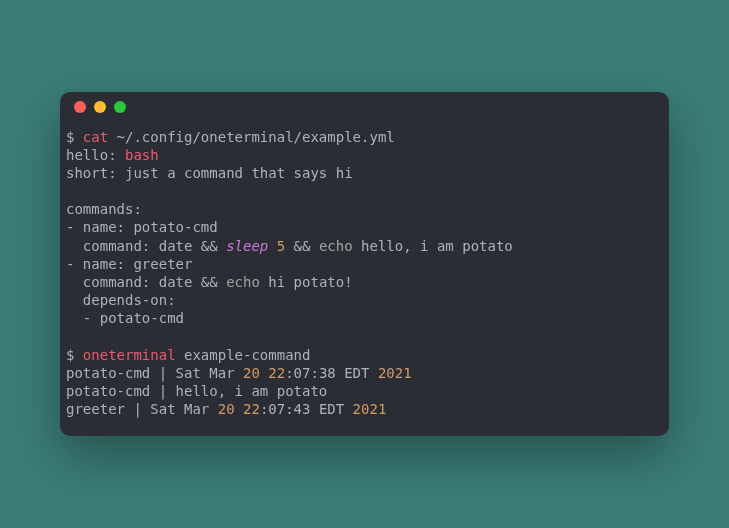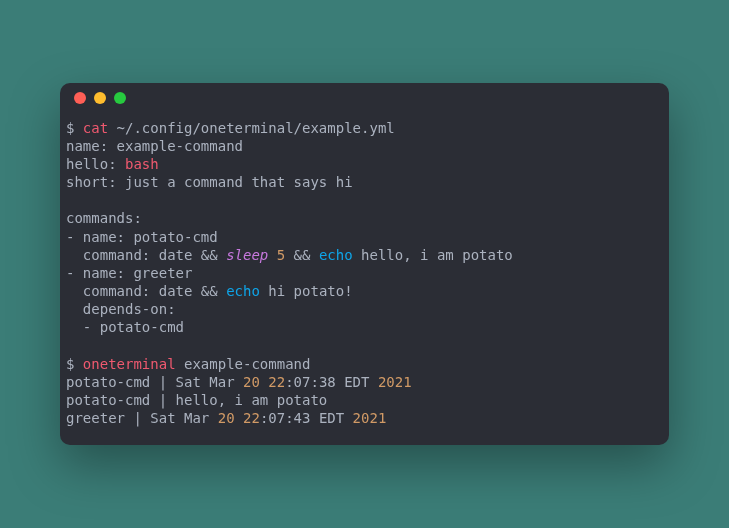--- a/index.html
+++ b/index.html
@@ -40,37 +40,36 @@
     .terminal-body {
       padding: 6px 18px 0 6px;
       color: #abb2bf;
     }
     .line { white-space: pre; }
     .blank { height: 18px; white-space: pre; }
     .prompt { color: #abb2bf; }
     .cmd-name { color: #ef596f; }
     .keyword { color: #c678dd; font-style: italic; }
     .number { color: #d19a66; }
-    .builtin { color: #0ea5e9; }
+    .builtin { color: #a3a3a3; }
     .plain { color: #abb2bf; }
   </style>
 </head>
 <body>
 
 <div class="terminal-window">
   <div class="titlebar">
     <span class="traffic-light red"></span>
     <span class="traffic-light yellow"></span>
     <span class="traffic-light green"></span>
   </div>
   <div class="terminal-body">
 
     <div class="line"><span class="prompt">$ </span><span class="cmd-name">cat</span><span class="plain"> ~/.config/oneterminal/example.yml</span></div>
 
-    <div class="line plain">name: example-command</div>
     <div class="line"><span class="plain">hello: </span><span class="cmd-name">bash</span></div>
     <div class="line plain">short: just a command that says hi</div>
 
     <div class="blank"> </div>
 
     <div class="line plain">commands:</div>
     <div class="line plain">- name: potato-cmd</div>
     <div class="line"><span class="plain">  command: date &amp;&amp; </span><span class="keyword">sleep</span><span class="plain"> </span><span class="number">5</span><span class="plain"> &amp;&amp; </span><span class="builtin">echo</span><span class="plain"> hello, i am potato</span></div>
     <div class="line plain">- name: greeter</div>
     <div class="line"><span class="plain">  command: date &amp;&amp; </span><span class="builtin">echo</span><span class="plain"> hi potato!</span></div>

